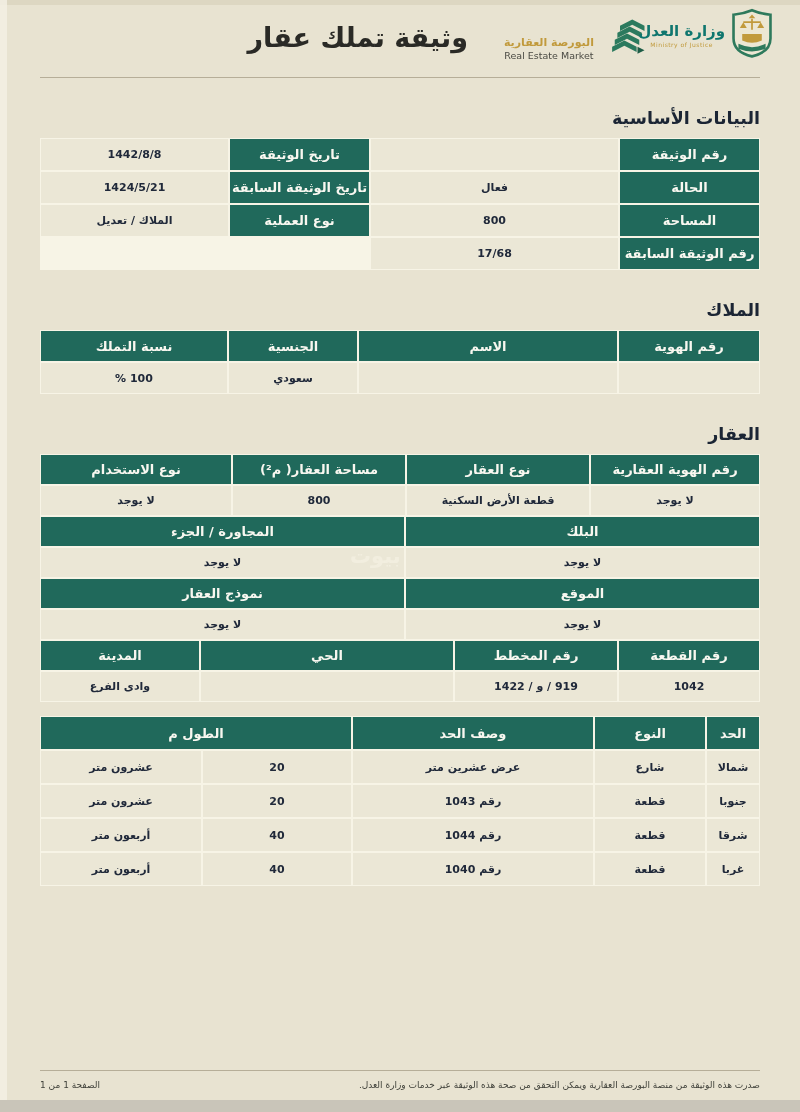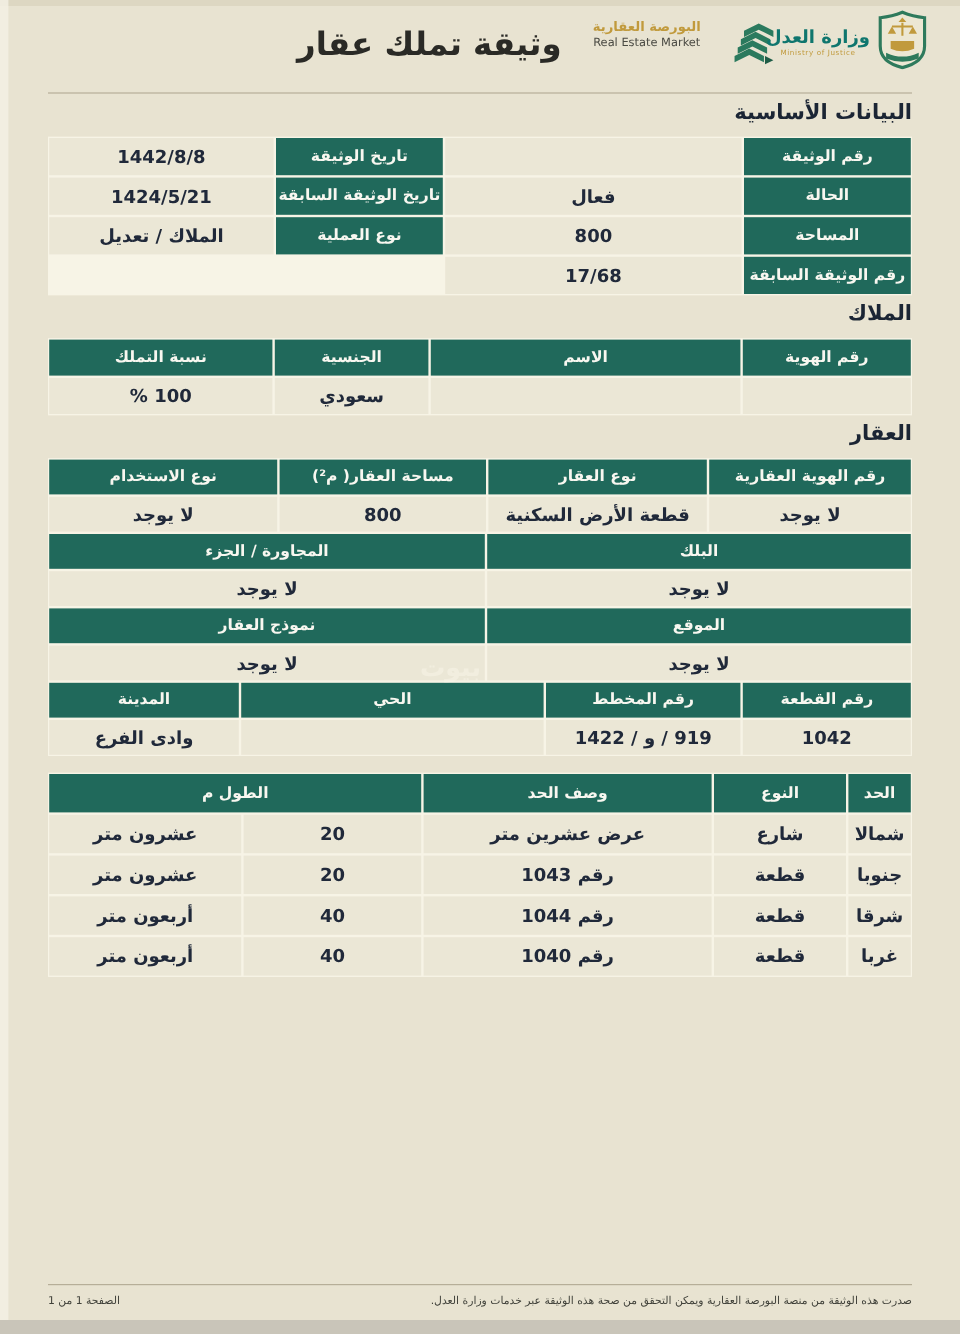--- a/index.html
+++ b/index.html
@@ -16,34 +16,34 @@
   body{width:800px;margin:0 auto;font-family:"DejaVu Sans",sans-serif}
   .page{position:relative;width:800px;height:1112px;background:var(--page-bg);overflow:hidden;direction:rtl}
   .edge-top{position:absolute;top:0;left:0;right:0;height:5px;background:#d8d1bc;opacity:.7}
   .edge-left{position:absolute;top:0;left:0;bottom:0;width:7px;background:#f3f0e4;opacity:.85}
   .edge-bottom{position:absolute;bottom:0;left:0;right:0;height:12px;background:#c9c5b9}
   .content{position:relative;padding:0 40px}
 
   
   .hdr{position:relative;height:78px;border-bottom:1px solid var(--rule)}
   .doc-title{position:absolute;right:292px;top:22px;font-size:27px;font-weight:bold;color:#2a2a26;letter-spacing:1px}
-  .rem{position:absolute;right:112px;top:16px;display:flex;align-items:flex-start;gap:22px}
+  .rem{position:absolute;right:112px;top:16px;display:flex;align-items:flex-end;gap:12px}
   .rem-text{text-align:center}
   .rem-ar{font-size:11px;font-weight:bold;color:var(--gold);line-height:14px}
   .rem-en{font-size:9.5px;color:#4a4a43;line-height:12px}
   .moj{position:absolute;right:-14px;top:8px;display:flex;align-items:center;gap:5px}
   .moj-text{text-align:center}
   .moj-ar{font-size:15px;font-weight:bold;color:#0f766e;line-height:18px}
   .moj-en{font-size:6px;color:var(--gold);line-height:9px;letter-spacing:.5px}
 
   
-  .sec-h{font-size:17.5px;font-weight:bold;color:#1b2534;margin:4px 0 8px;line-height:24px}
+  .sec-h{font-size:17.5px;font-weight:bold;color:#1b2534;margin:28px 0 8px;line-height:24px}
   .grid{display:grid;gap:2px;background:var(--line);border:1px solid var(--line)}
   .gc{background:var(--green);color:#f8f7f0;font-weight:bold;font-size:13px;display:flex;align-items:center;justify-content:center}
-  .vc{background:var(--cell-bg);color:var(--ink);font-size:15px;font-weight:600;display:flex;align-items:center;justify-content:center}
+  .vc{background:var(--cell-bg);color:var(--ink);font-size:11px;font-weight:600;display:flex;align-items:center;justify-content:center}
   .t-basic{grid-template-columns:139px 247px 139px 187px;grid-auto-rows:31px;margin-top:8px}
   .t-owners{grid-template-columns:140px 258px 128px 186px;grid-auto-rows:30px}
   .t-prop1{grid-template-columns:168px 182px 172px 190px;grid-auto-rows:29px}
   .t-prop2{grid-template-columns:353px 363px;grid-auto-rows:29px}
   .t-prop4{grid-template-columns:140px 162px 252px 158px;grid-auto-rows:29px}
   .t-borders{grid-template-columns:52px 110px 240px 148px 160px;grid-auto-rows:32px;margin-top:14px}
   .span2{grid-column:span 2}
 
   .watermark{position:absolute;left:350px;top:544px;font-size:21px;font-weight:bold;color:#fbf8ec;opacity:.45;z-index:5;pointer-events:none}
 

